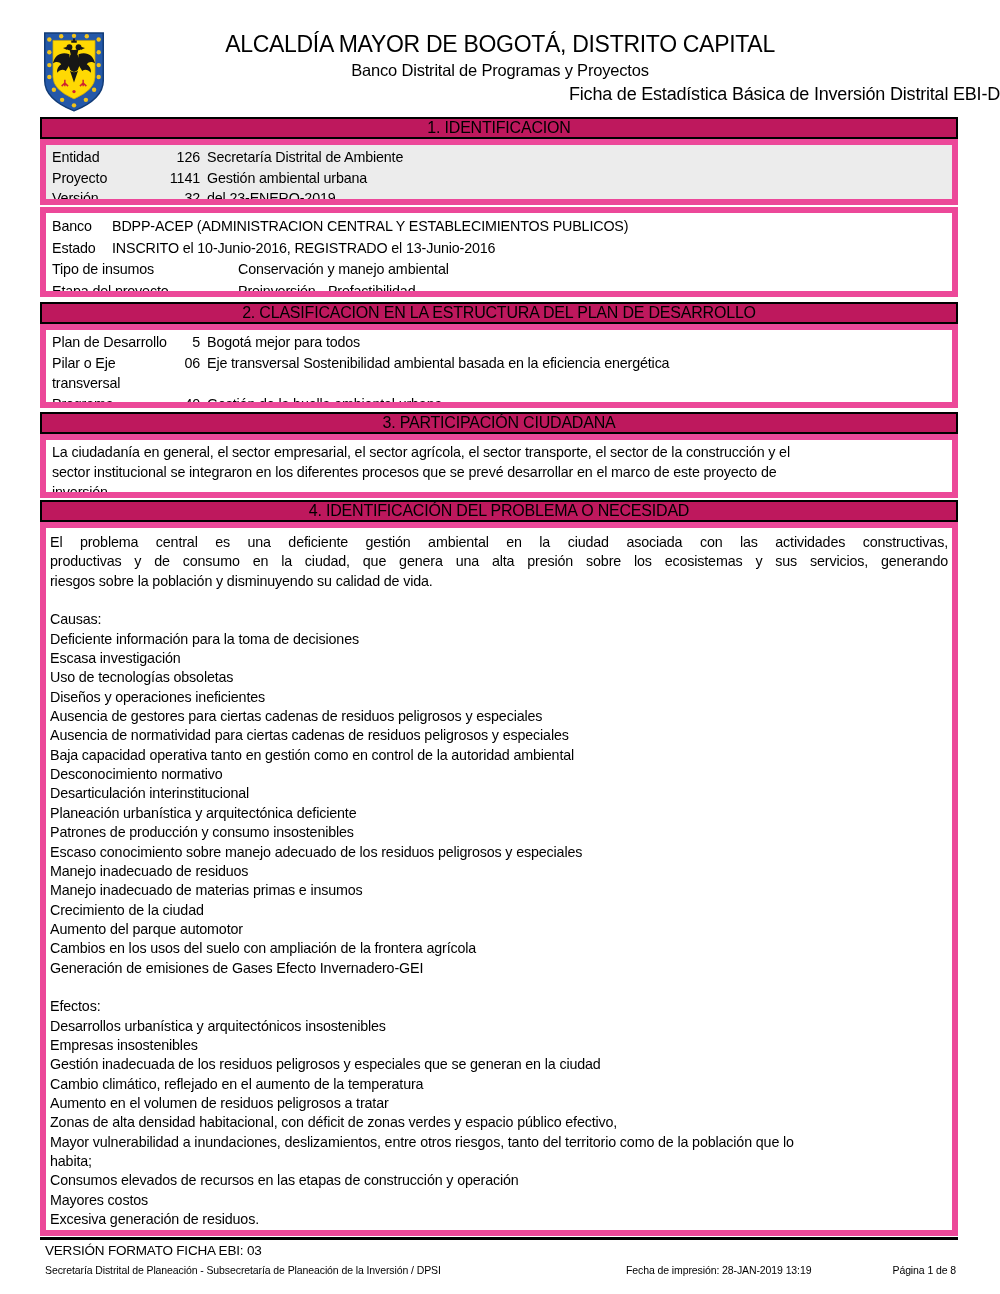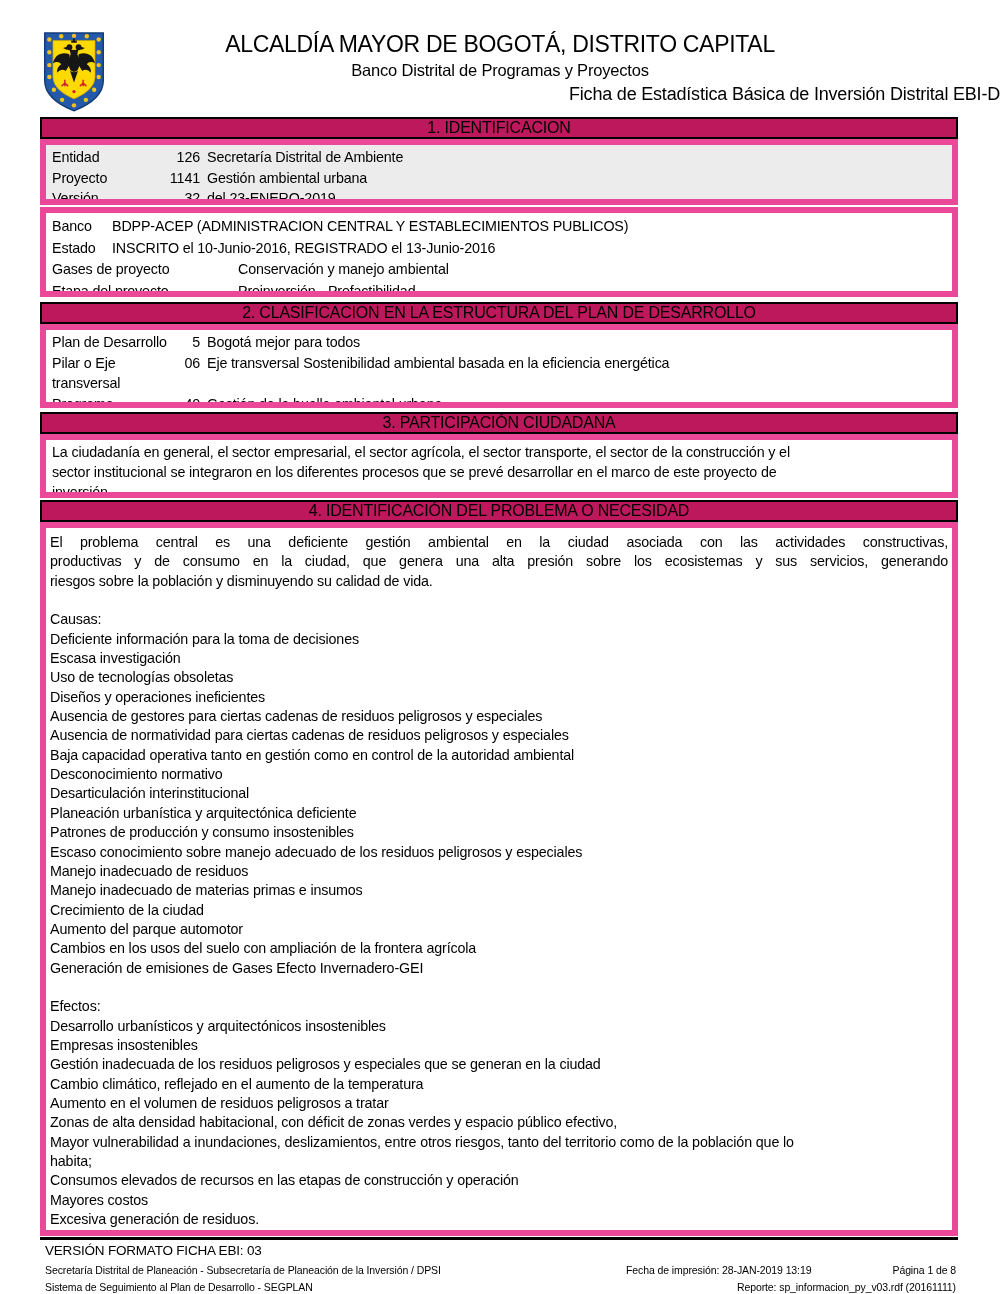--- a/index.html
+++ b/index.html
@@ -133,21 +133,21 @@
   <div class="block blkB">
     <div class="row">
       <span class="lbl">Banco</span>
       <span class="val near">BDPP-ACEP (ADMINISTRACION CENTRAL Y ESTABLECIMIENTOS PUBLICOS)</span>
     </div>
     <div class="row">
       <span class="lbl">Estado</span>
       <span class="val near">INSCRITO el 10-Junio-2016, REGISTRADO el 13-Junio-2016</span>
     </div>
     <div class="row">
-      <span class="lbl">Gases de proyecto</span>
+      <span class="lbl">Tipo de insumos</span>
       <span class="val far">Conservación y manejo ambiental</span>
     </div>
     <div class="row">
       <span class="lbl">Etapa del proyecto</span>
       <span class="val far">Preinversión - Prefactibilidad</span>
     </div>
   </div>
 
   <div class="bar bar2">2. CLASIFICACION EN LA ESTRUCTURA DEL PLAN DE DESARROLLO</div>
 
@@ -196,39 +196,35 @@
         <div class="tl">Patrones de producción y consumo insostenibles</div>
         <div class="tl">Escaso conocimiento sobre manejo adecuado de los residuos peligrosos y especiales</div>
         <div class="tl">Manejo inadecuado de residuos</div>
         <div class="tl">Manejo inadecuado de materias primas e insumos</div>
         <div class="tl">Crecimiento de la ciudad</div>
         <div class="tl">Aumento del parque automotor</div>
         <div class="tl">Cambios en los usos del suelo con ampliación de la frontera agrícola</div>
         <div class="tl">Generación de emisiones de Gases Efecto Invernadero-GEI</div>
         <div class="tl">&nbsp;</div>
         <div class="tl">Efectos:</div>
-        <div class="tl">Desarrollo urbanísticos y arquitectónicos insostenibles</div>
+        <div class="tl">Desarrollos urbanística y arquitectónicos insostenibles</div>
         <div class="tl">Empresas insostenibles</div>
         <div class="tl">Gestión inadecuada de los residuos peligrosos y especiales que se generan en la ciudad</div>
         <div class="tl">Cambio climático, reflejado en el aumento de la temperatura</div>
         <div class="tl">Aumento en el volumen de residuos peligrosos a tratar</div>
         <div class="tl">Zonas de alta densidad habitacional, con déficit de zonas verdes y espacio público efectivo,</div>
         <div class="tl">Mayor vulnerabilidad a inundaciones, deslizamientos, entre otros riesgos, tanto del territorio como de la población que lo</div>
         <div class="tl">habita;</div>
         <div class="tl">Consumos elevados de recursos en las etapas de construcción y operación</div>
         <div class="tl">Mayores costos</div>
         <div class="tl">Excesiva generación de residuos.</div>
       </div>
   </div>
 
   <div class="frule"></div>
   <div class="fver">VERSIÓN FORMATO FICHA EBI: 03</div>
   <div class="frow frow1">
     <span>Secretaría Distrital de Planeación - Subsecretaría de Planeación de la Inversión / DPSI</span>
     <span class="ffecha">Fecha de impresión: 28-JAN-2019 13:19</span>
     <span class="fright">Página 1 de 8</span>
   </div>
-  <div class="frow frow2">
-    <span>Sistema de Seguimiento al Plan de Desarrollo - SEGPLAN</span>
-    <span class="fright">Reporte: sp_informacion_py_v03.rdf (20161111)</span>
-  </div>
 
 </div>
 
 </body></html>

